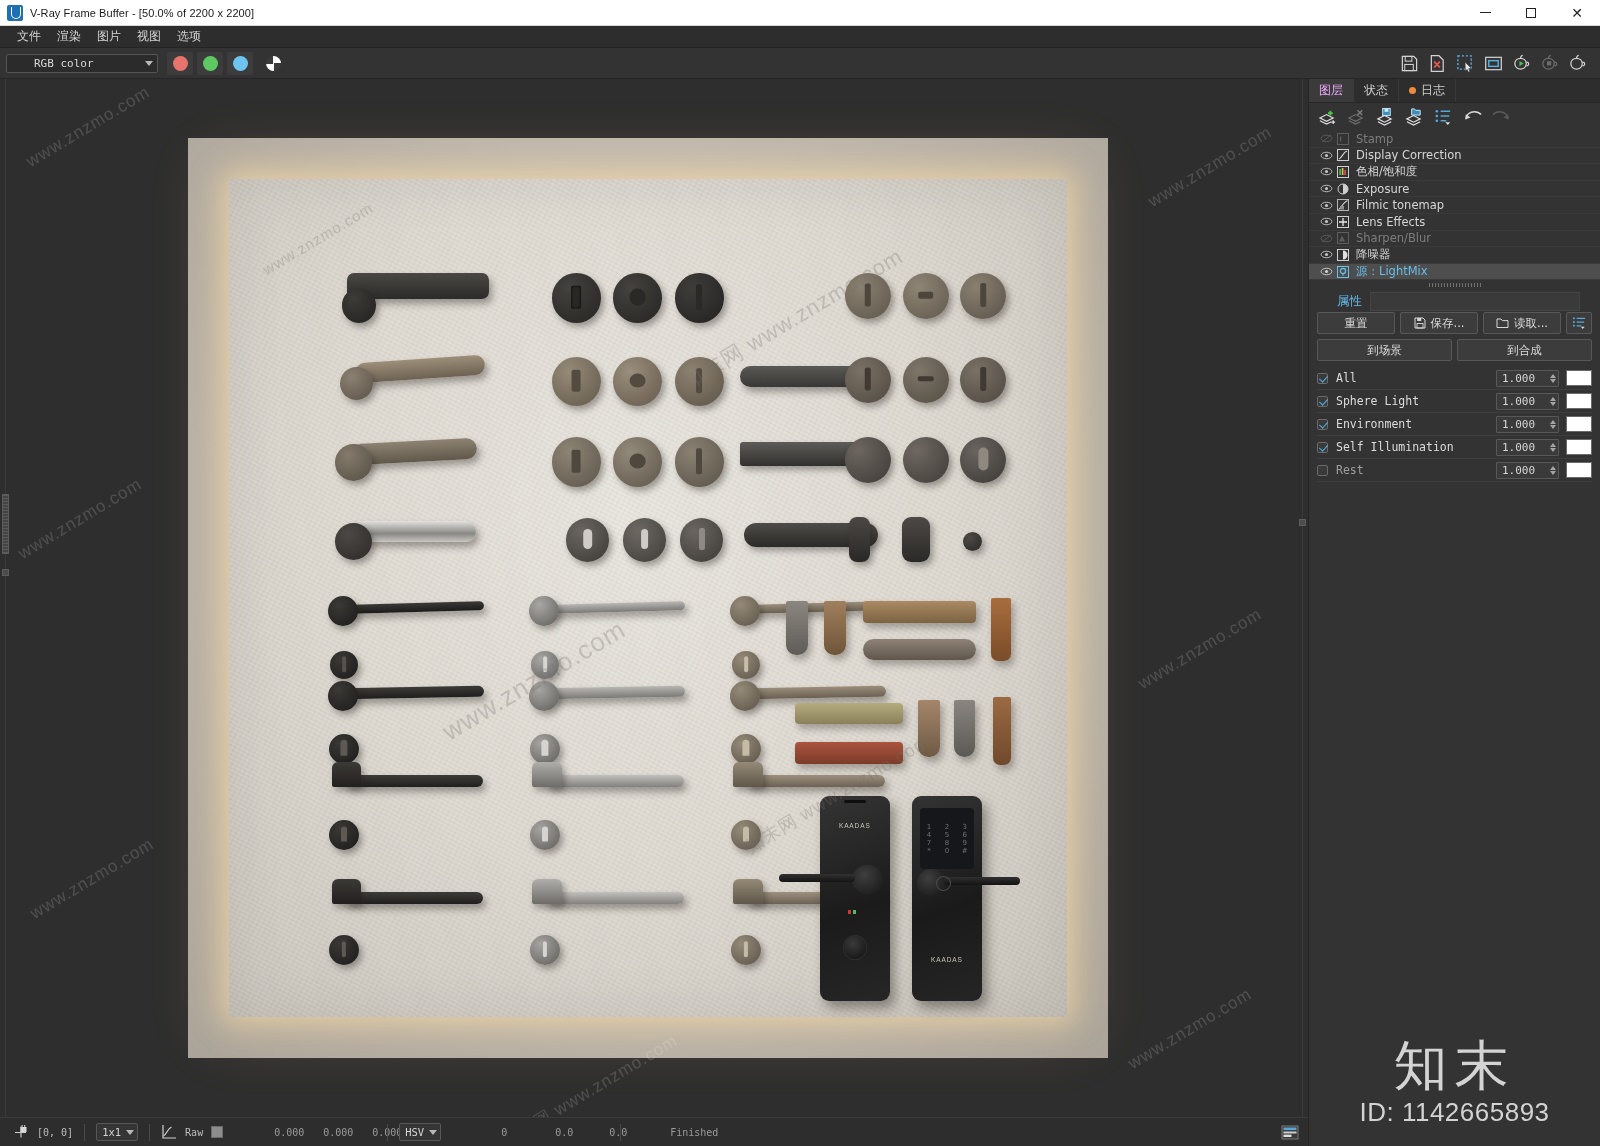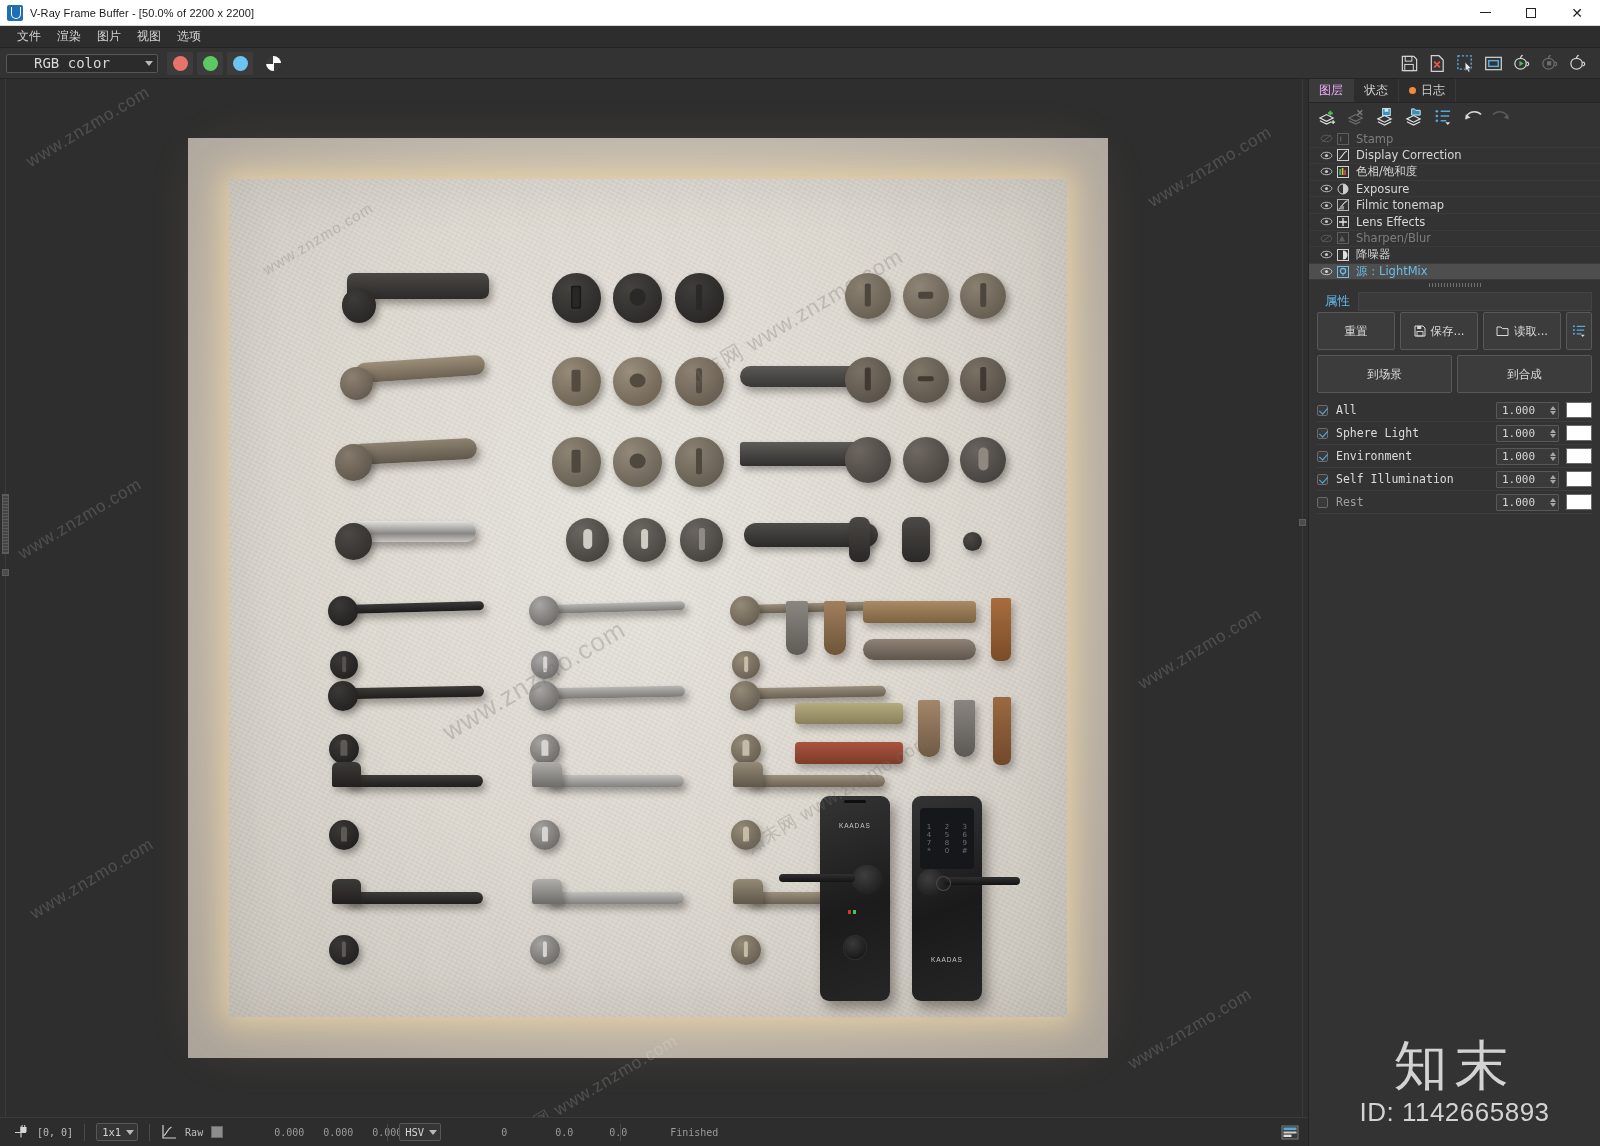--- a/index.html
+++ b/index.html
@@ -59,21 +59,21 @@
     display: flex; align-items: center; padding: 0 6px;
     border-bottom: 1px solid #252525;
   }
   #channel-select {
     width: 152px; height: 19px; background: #2b2b2b;
     border: 1px solid #565656; border-radius: 2px;
     display: flex; align-items: center; padding: 0 4px;
     margin-right: 9px; position: relative;
   }
   #channel-select span {
-    font-size: 14px; color: #d8d8d8;
+    font-size: 11px; color: #d8d8d8;
     font-family: "DejaVu Sans Mono", monospace;
     padding-left: 23px;
   }
   .caret-down {
     margin-left: auto;
     width: 0; height: 0;
     border-left: 4px solid transparent;
     border-right: 4px solid transparent;
     border-top: 5px solid #b8b8b8;
   }
@@ -262,21 +262,21 @@
   }
   .layer-row.off .lay-name { color: #7d7d7d; }
   .layer-row.selected .lay-name { color: #69bde8; }
 
   #splitter { height: 10px; display:flex;align-items:center;justify-content:center; background:#333;}
   .grip { width: 52px; height: 4px;
     background-image: repeating-linear-gradient(90deg,#707070 0 1px,transparent 1px 3px);}
 
   #prop-header {
     height: 22px; display: flex; align-items: center; gap: 8px;
-    padding-left: 8px; margin: 0 8px;
+    padding-left: 8px; margin: 0 20px;
   }
   #prop-header .ph-title {
     font-size: 12.5px; color: #62b8e8;
     font-family: "DejaVu Sans", sans-serif;
   }
   #prop-header .ph-field {
     flex: 1; height: 19px; background: #3a3a3a; border: 1px solid #444;
   }
   #radio-row {
     display: flex; align-items: center; justify-content: space-around;
@@ -289,21 +289,21 @@
     display:flex;align-items:center;justify-content:center;
   }
   .radio.on { background:#3a3a3a; }
   .radio.on::after {
     content:""; width:5px;height:5px;border-radius:50%;background:#3ba7e8;
   }
   .radio-lbl { font-size: 11.5px; color: #d4d4d4; font-family:"DejaVu Sans",sans-serif;}
 
   .btn-row { display: flex; gap: 5px; padding: 0 8px 5px 8px; }
   .pbtn {
-    height: 38px; background: #3c3c3c; border: 1px solid #585858;
+    height: 22px; background: #3c3c3c; border: 1px solid #585858;
     border-radius: 2px; display: flex; align-items: center;
     justify-content: center; gap: 5px; flex: 1;
     font-size: 11.5px; color: #dcdcdc;
     font-family: "DejaVu Sans", sans-serif;
   }
   .pbtn.sq { flex: none; width: 26px; }
 
   #lm-list { padding: 1px 8px 0 8px; }
   .lm-row {
     height: 23px; display: flex; align-items: center; gap: 0;

